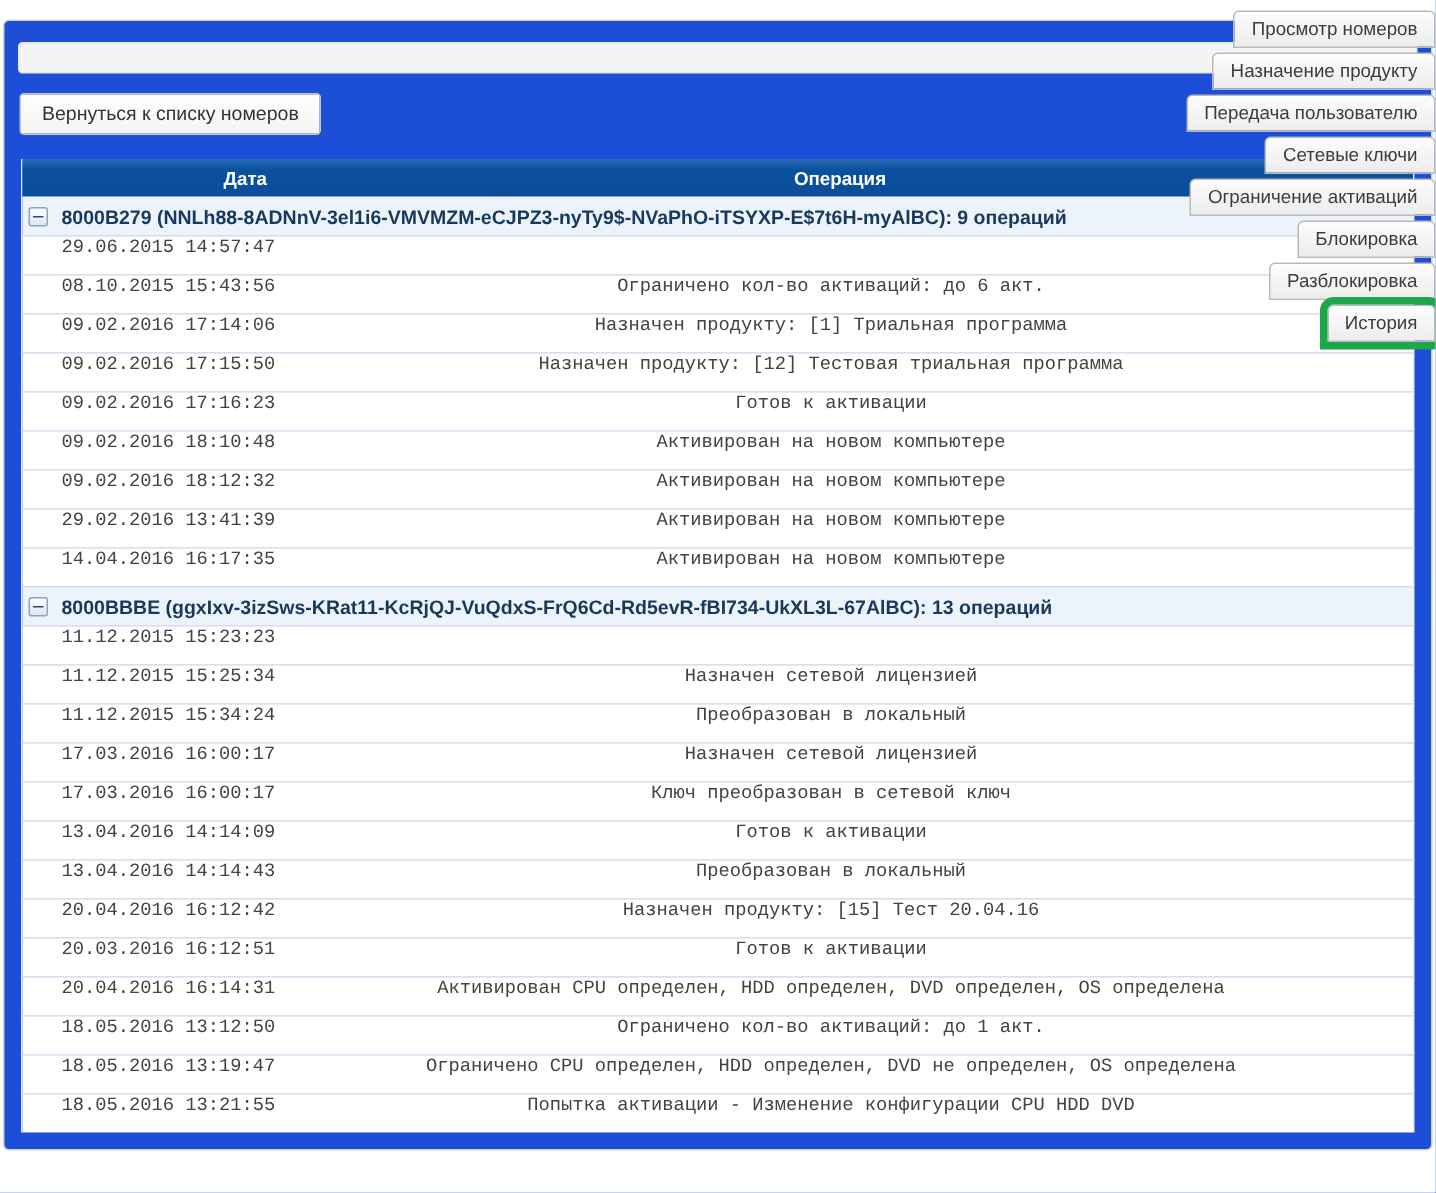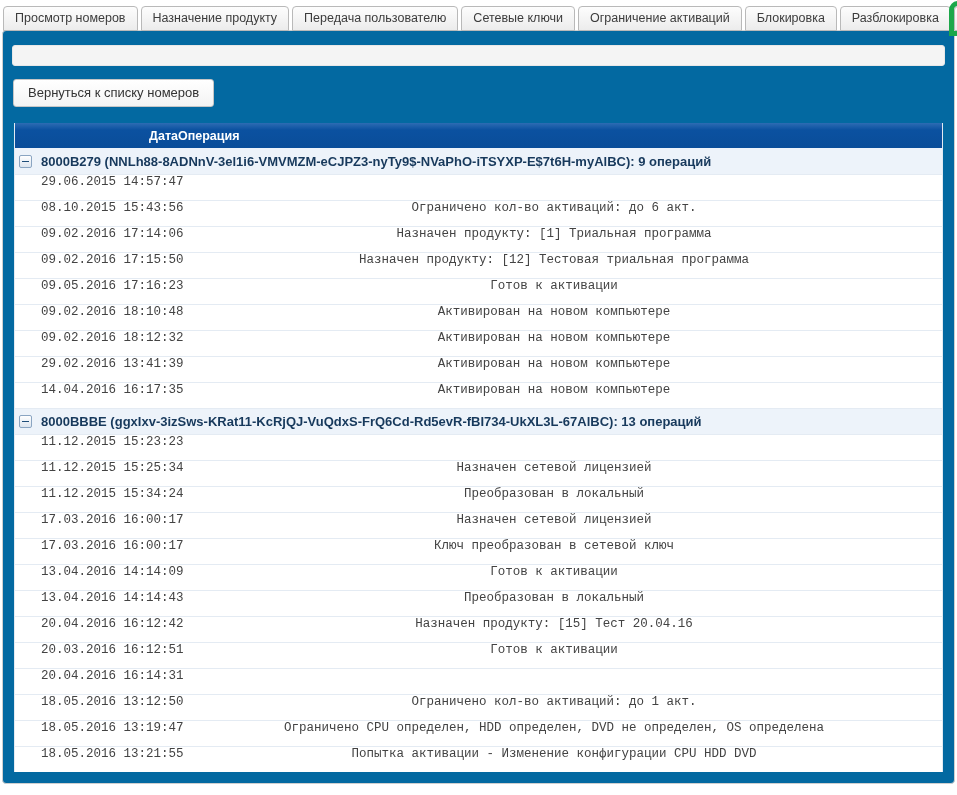--- a/index.html
+++ b/index.html
@@ -5,41 +5,41 @@
   * { margin:0; padding:0; box-sizing:border-box; }
   html,body { background:#fff; }
   body {
     width:957px; height:795px; overflow:hidden;
     font-family:"Liberation Sans", sans-serif;
     color:#3f3f3f;
   }
   
   .tabbar {
     display:flex; align-items:flex-end; gap:3px;
-    padding:7px 0 0 3px; height:31px; position:relative; z-index:3;
+    padding:7px 0 0 3px; height:14px; position:relative; z-index:3;flex-direction:column;
   }
   .tab {
     background:linear-gradient(to bottom,#fdfdfd,#ececec);
     border:1px solid #b9b9b9;
     border-radius:4px 4px 0 0;
     padding:4px 11px 5px;
     font-size:12.5px; color:#3c3c3c;
     white-space:nowrap; cursor:pointer; position:relative;
   }
   .tab.highlighted {
     outline:5px solid var(--hl,#1da74a);
     z-index:5;
   }
   
   .panel {
     margin:0 2px; margin-top:-1px;
     border:1px solid #cfcfcf;
     border-radius:4px;
     height:754px;
-    background:#0369a1;
+    background:#1d4ed8;
     position:relative; z-index:1;
     padding:14px 8px 0;
   }
   .filter-strip {
     height:21px; margin:0 1px 0 1px;
     background:#f4f4f4;
     border:1px solid #e7e7e7;
     border-radius:3px;
   }
   .back-btn {
@@ -58,21 +58,21 @@
     margin:16px 3px 0;
     border-left:1px solid #e3eaf2;
     border-right:1px solid #e3eaf2;
   }
   .grid-header {
     display:flex; align-items:center; height:25px;
     background:linear-gradient(to bottom,#2d6cb3 0%,#0b51a0 28%,#0a4d99 100%);
     color:#fff; font-weight:bold; font-size:12.5px;
   }
   .hcell-date { width:163px; padding-left:27px;text-align:right; }
-  .hcell-op   { flex:1; }
+  .hcell-op   { flex:1;text-align:center; }
   .group-row {
     display:flex; align-items:center; height:26px;
     background:#edf3fa; cursor:pointer;
   }
   .group-row + .data-row, .data-row + .data-row, .data-row + .group-row {
     border-top:1px solid #e4ebf3;
   }
   .collapse-icon {
     width:13px; height:13px; margin-left:4px; flex:0 0 13px;
     border:1px solid #8aa5c2; border-radius:2px;
@@ -133,21 +133,21 @@
   </div>
         <div class="data-row">
     <div class="cell-date">09.02.2016 17:14:06</div>
     <div class="cell-op">Назначен продукту: [1] Триальная программа</div>
   </div>
         <div class="data-row">
     <div class="cell-date">09.02.2016 17:15:50</div>
     <div class="cell-op">Назначен продукту: [12] Тестовая триальная программа</div>
   </div>
         <div class="data-row">
-    <div class="cell-date">09.05.2016 17:16:23</div>
+    <div class="cell-date">09.02.2016 17:16:23</div>
     <div class="cell-op">Готов к активации</div>
   </div>
         <div class="data-row">
     <div class="cell-date">09.02.2016 18:10:48</div>
     <div class="cell-op">Активирован на новом компьютере</div>
   </div>
         <div class="data-row">
     <div class="cell-date">09.02.2016 18:12:32</div>
     <div class="cell-op">Активирован на новом компьютере</div>
   </div>
@@ -194,20 +194,21 @@
         <div class="data-row">
     <div class="cell-date">20.04.2016 16:12:42</div>
     <div class="cell-op">Назначен продукту: [15] Тест 20.04.16</div>
   </div>
         <div class="data-row">
     <div class="cell-date">20.03.2016 16:12:51</div>
     <div class="cell-op">Готов к активации</div>
   </div>
         <div class="data-row">
     <div class="cell-date">20.04.2016 16:14:31</div>
+    <div class="cell-op">Активирован CPU определен, HDD определен, DVD определен, OS определена</div>
   </div>
         <div class="data-row">
     <div class="cell-date">18.05.2016 13:12:50</div>
     <div class="cell-op">Ограничено кол-во активаций: до 1 акт.</div>
   </div>
         <div class="data-row">
     <div class="cell-date">18.05.2016 13:19:47</div>
     <div class="cell-op">Ограничено CPU определен, HDD определен, DVD не определен, OS определена</div>
   </div>
         <div class="data-row">

